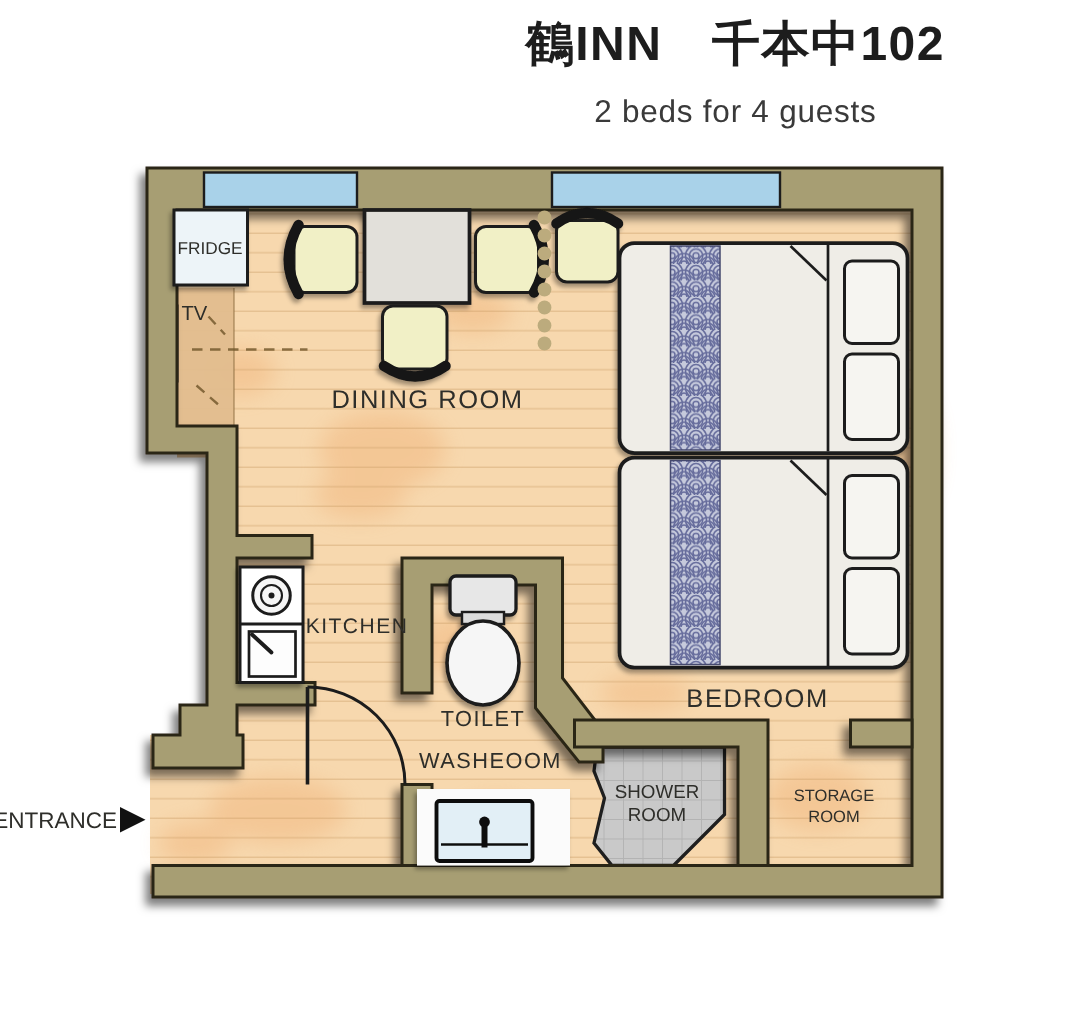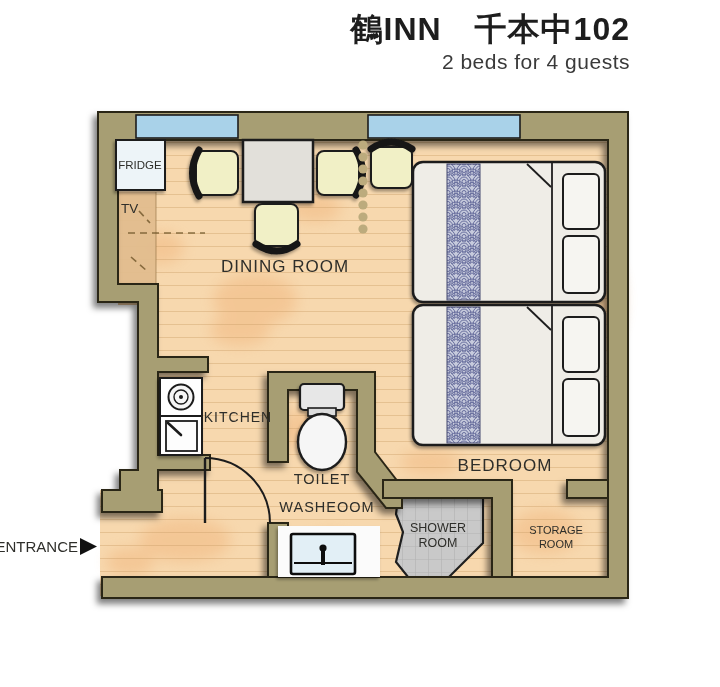--- a/index.html
+++ b/index.html
@@ -1,19 +1,19 @@
 <!DOCTYPE html>
 <html><head>
 <meta charset="utf-8">
 <style>
   html,body{margin:0;padding:0;background:#ffffff;}
   body{width:720px;height:687px;position:relative;font-family:"Liberation Sans",sans-serif;overflow:hidden;}
-  .titleblock{position:absolute;top:12px;right:90px;text-align:right;color:#1d1d1d;}
+  .titleblock{position:absolute;top:12px;right:90px;text-align:center;color:#1d1d1d;}
   .titleblock .t{font-size:32px;font-weight:600;letter-spacing:1px;line-height:1.1;}
-  .titleblock .s{font-size:21px;font-weight:400;color:#3a3a3a;margin-top:3px;letter-spacing:0.5px;}
+  .titleblock .s{font-size:21px;font-weight:400;color:#3a3a3a;margin-top:16px;letter-spacing:0.5px;}
   svg{position:absolute;left:0;top:0;}
   text{font-family:"Liberation Sans",sans-serif;fill:#2e2e2a;}
   .roomlabel{letter-spacing:1px;}
 </style>
 </head>
 <body>
 
 <div class="titleblock">
   <div class="t">鶴INN　千本中102</div>
   <div class="s">2 beds for 4 guests</div>

